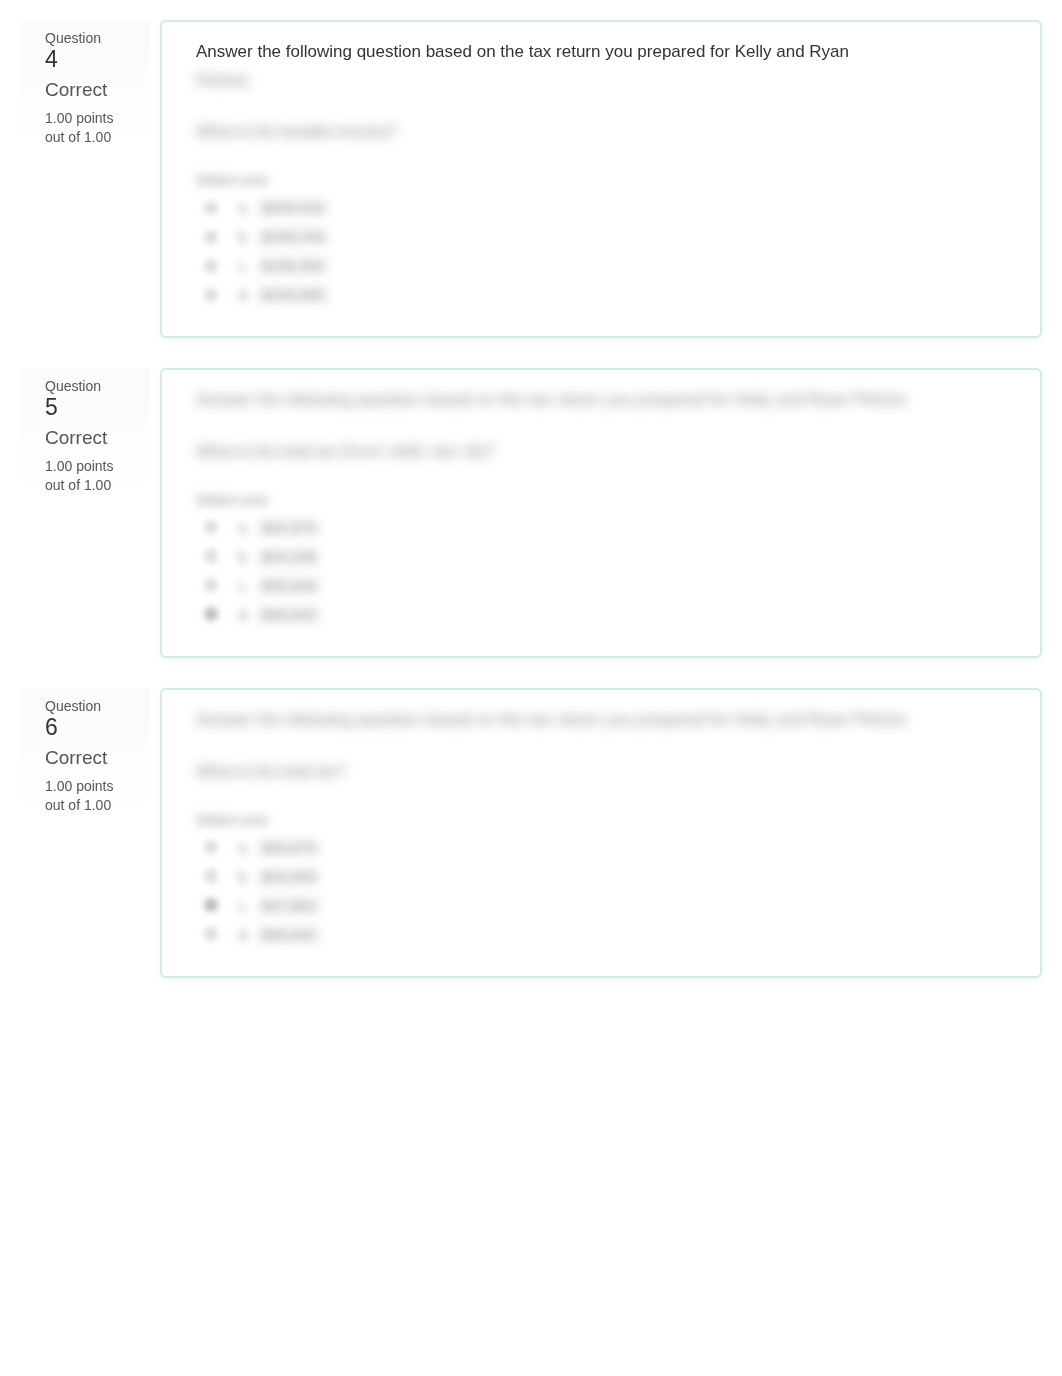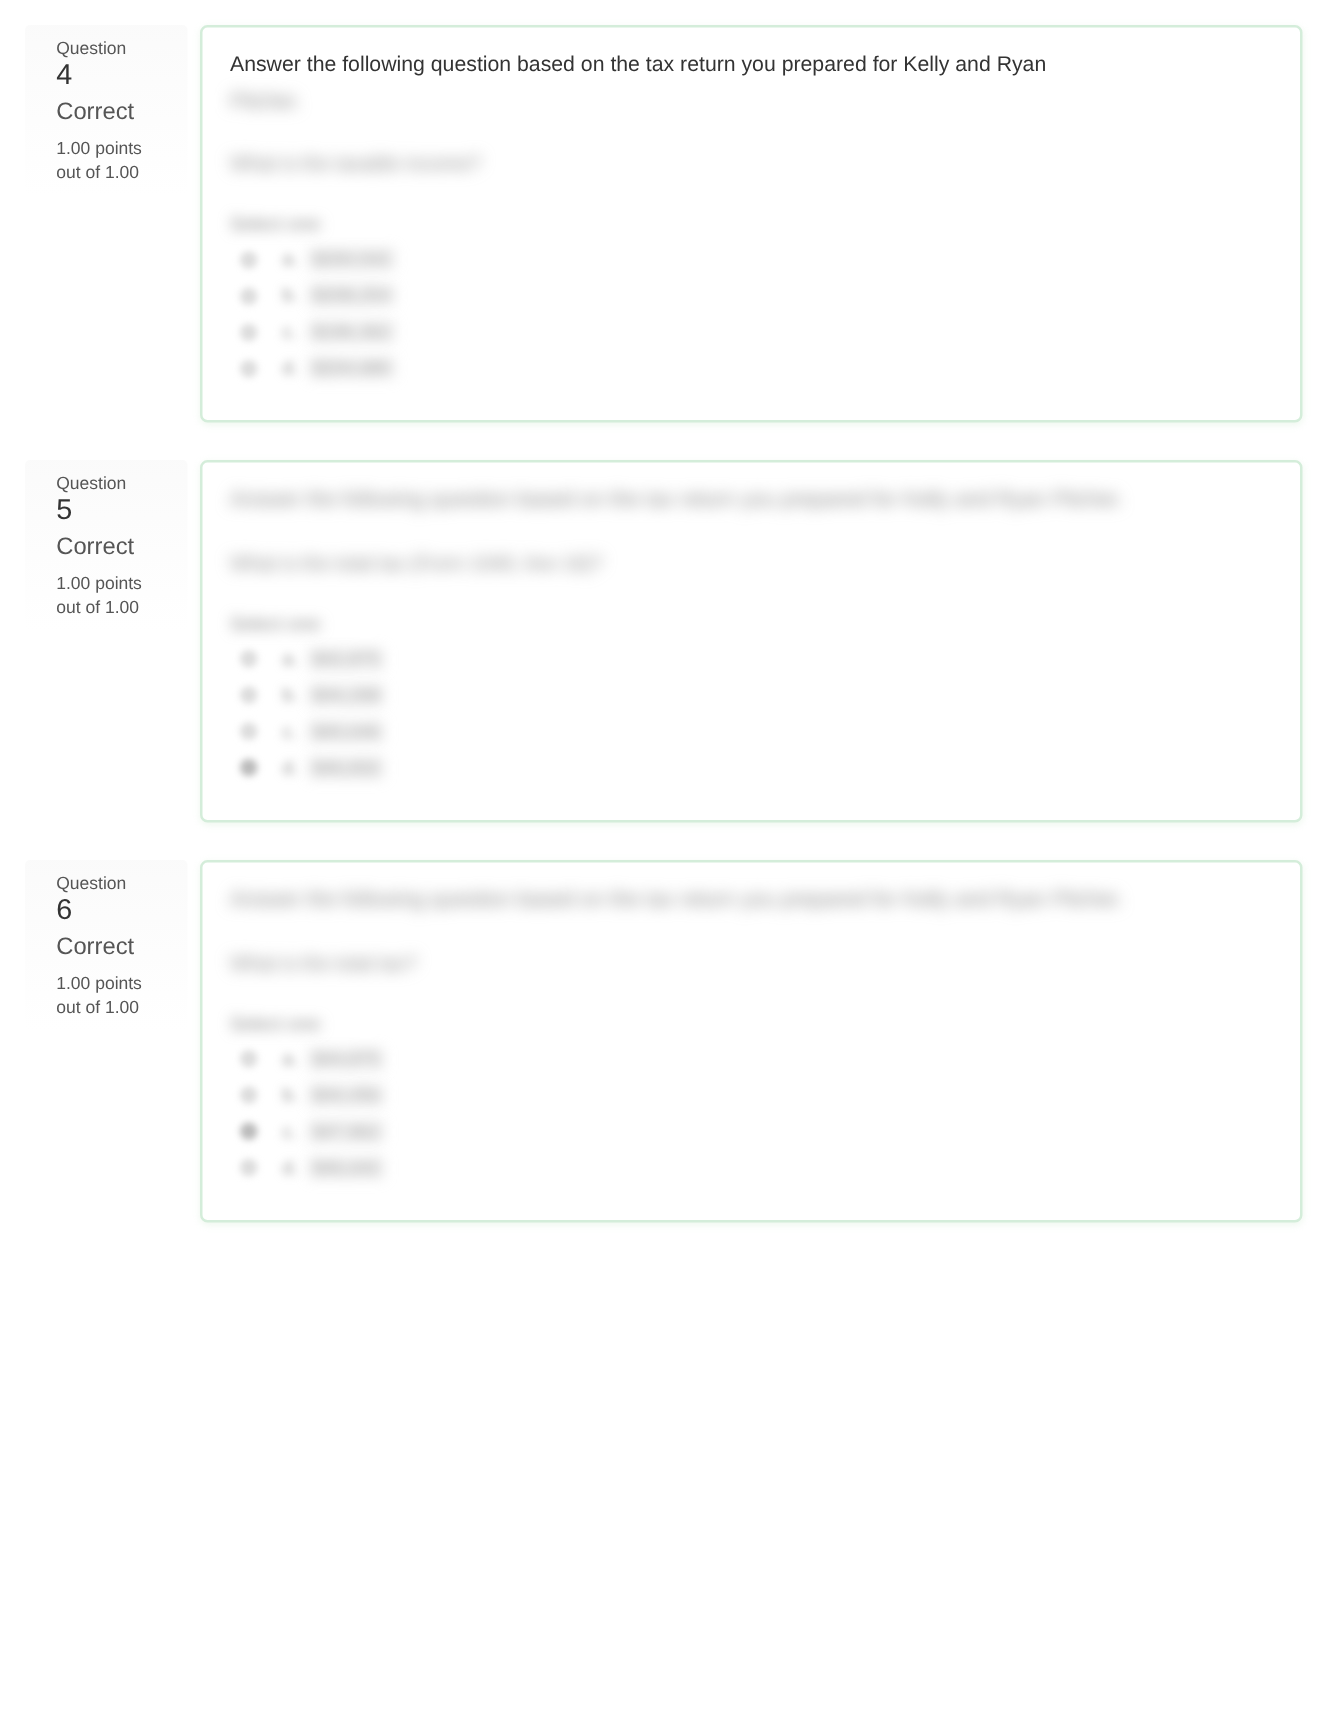--- a/index.html
+++ b/index.html
@@ -51,21 +51,21 @@
       font-size: 14px;
       color: #555;
       line-height: 1.35;
     }
     .question-content {
       flex: 1;
       margin-left: 10px;
       background: #ffffff;
       border: 2px solid #d4edda;
       border-radius: 6px;
-      padding: 18px 22px 22px 22px;
+      padding: 18px 22px 22px 34px;
       position: relative;
       box-shadow: 0 2px 6px rgba(200,230,200,0.3);
     }
     .question-text {
       font-size: 17px;
       color: #333;
       line-height: 1.45;
       margin-bottom: 4px;
     }
     .question-text-blur {

